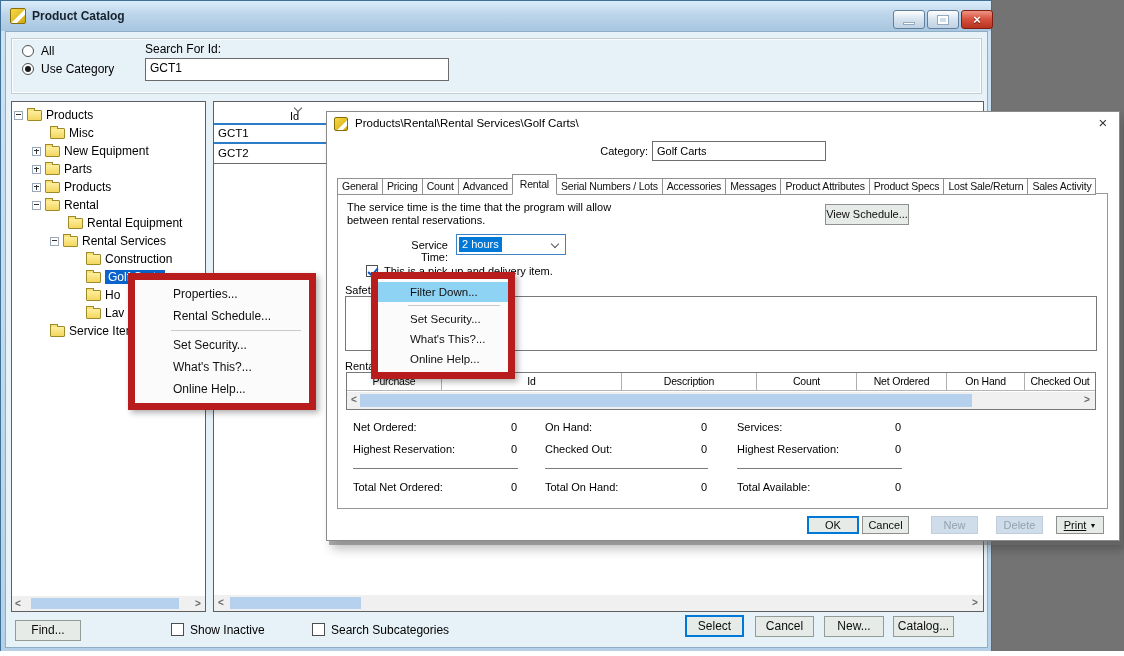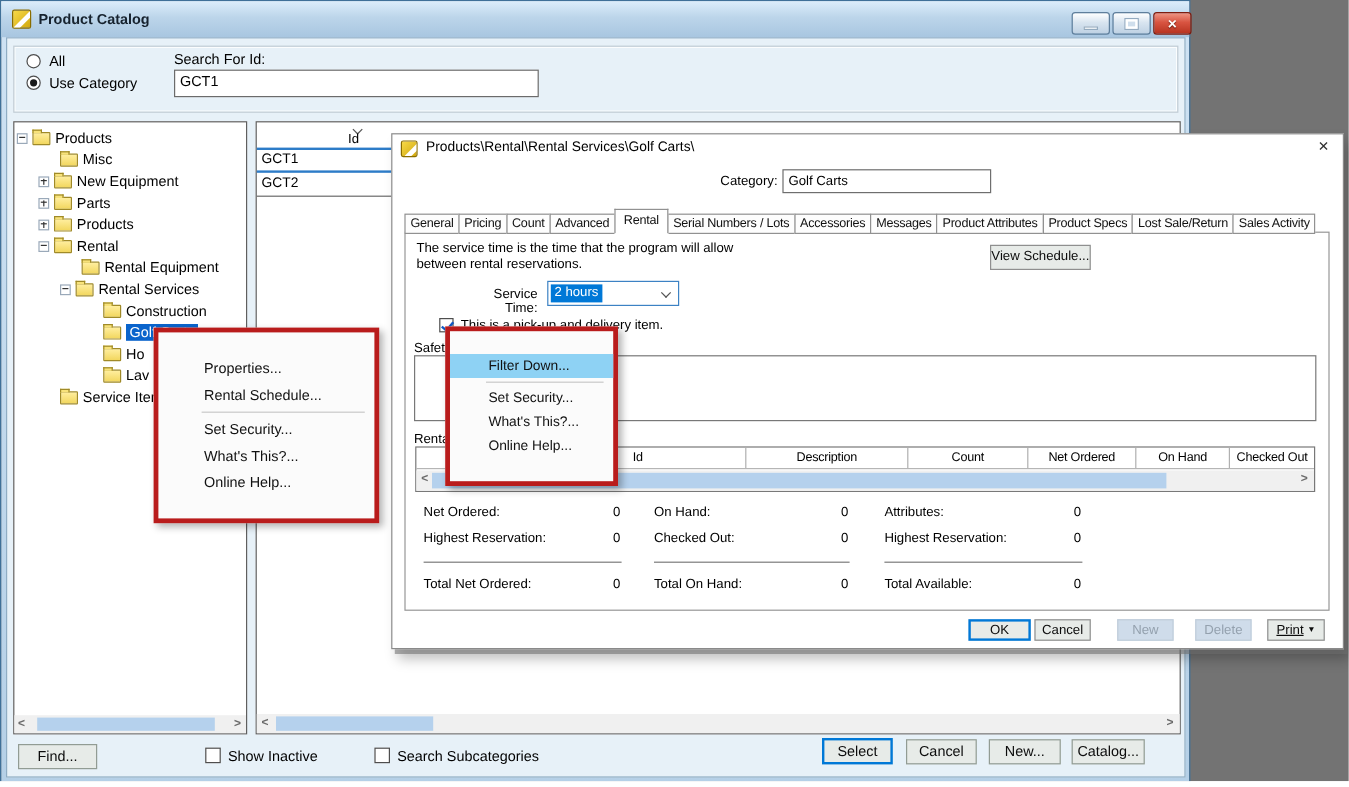--- a/index.html
+++ b/index.html
@@ -92,22 +92,22 @@
   .dbtn.disabled { background:#cfdcea; border:1px solid #c0cdda; color:#94a1ae; }
 
   
   .rtable { position:absolute; border:1px solid #787878; background:#fff; }
   .rthead { display:flex; height:18px; border-bottom:1px solid #b5b5b5; }
   .rth { font-size:10.5px; letter-spacing:-0.2px; text-align:center; line-height:17px; border-right:1px solid #b0b0b0;
          overflow:hidden; color:#000; flex:none; }
   .rth:last-child { border-right:none; flex:1; }
 
   
-  .menu { position:absolute; background:#fbfbfb; border:4px solid #b91c1c; box-shadow:3px 3px 6px rgba(0,0,0,.3);
-          z-index:50; padding:19px 0; }
+  .menu { position:absolute; background:#fbfbfb; border:7px solid #b91c1c; box-shadow:3px 3px 6px rgba(0,0,0,.3);
+          z-index:50; padding:3px 0; }
   .mi { height:22px; line-height:22px; font-size:12px; color:#111; padding-left:38px; white-space:nowrap; }
   .mi.hl { background:#8ed2f4; }
   .msep { height:1px; background:#c9c9c9; margin:3px 8px 3px 36px; }
   #menu2 .mi { height:20px; line-height:20px; font-size:11.5px; padding-left:32px; }
   #menu2 .msep { margin-left:30px; }
 </style>
 </head>
 <body>
 
 <div id="screen">
@@ -287,21 +287,21 @@
     <div class="statval" style="left:150px;top:369px">0</div>
 
     <div class="statlbl" style="left:218px;top:309px">On Hand:</div>
     <div class="statval" style="left:340px;top:309px">0</div>
     <div class="statlbl" style="left:218px;top:331px">Checked Out:</div>
     <div class="statval" style="left:340px;top:331px">0</div>
     <div class="stathr" style="left:218px;top:356px;width:163px"></div>
     <div class="statlbl" style="left:218px;top:369px">Total On Hand:</div>
     <div class="statval" style="left:340px;top:369px">0</div>
 
-    <div class="statlbl" style="left:410px;top:309px">Attributes:</div>
+    <div class="statlbl" style="left:410px;top:309px">Services:</div>
     <div class="statval" style="left:534px;top:309px">0</div>
     <div class="statlbl" style="left:410px;top:331px">Highest Reservation:</div>
     <div class="statval" style="left:534px;top:331px">0</div>
     <div class="stathr" style="left:410px;top:356px;width:165px"></div>
     <div class="statlbl" style="left:410px;top:369px">Total Available:</div>
     <div class="statval" style="left:534px;top:369px">0</div>
 
     <div class="dbtn focus" style="left:480px;top:404px;width:52px;height:18px;line-height:14px">OK</div>
     <div class="dbtn" style="left:535px;top:404px;width:47px;height:18px;line-height:16px">Cancel</div>
     <div class="dbtn disabled" style="left:604px;top:404px;width:47px;height:18px;line-height:16px">New</div>

